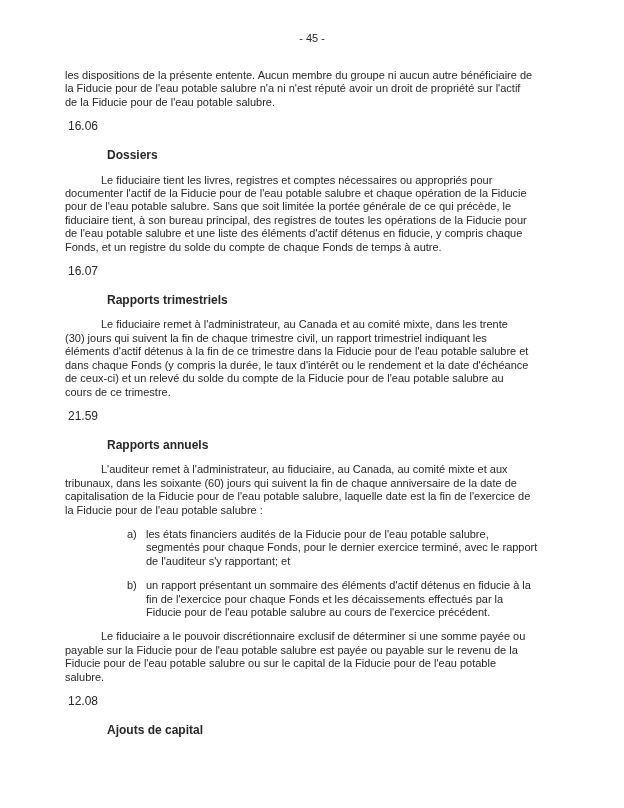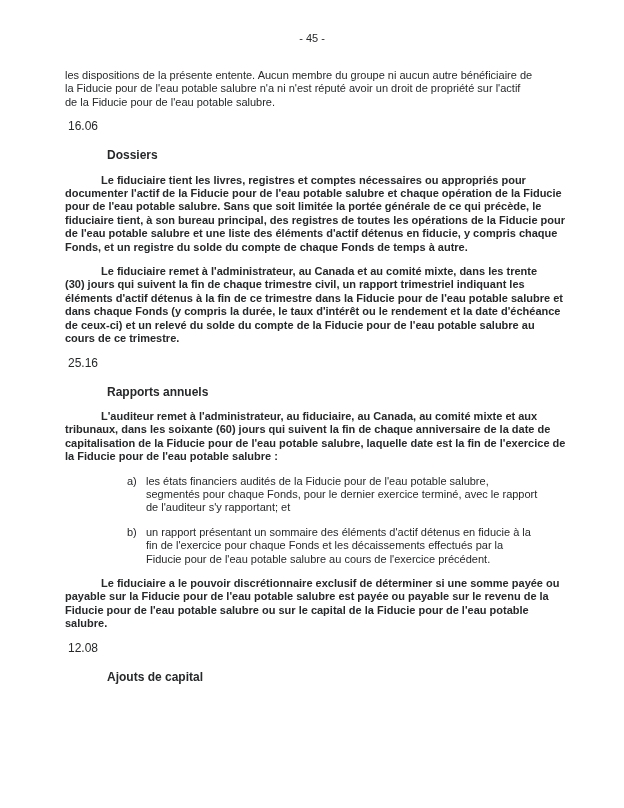--- a/index.html
+++ b/index.html
@@ -26,21 +26,21 @@
     top: 69px;
     left: 65px;
     width: 526px;
     font-size: 11px;
     line-height: 13.4px;
   }
   .para {
     white-space: pre-line;
     margin: 0 0 11px 0;
   }
-  .para.indent { text-indent: 36px; font-weight: bold; }
+  .para.indent { text-indent: 36px; }
   .sec-head {
     display: flex;
     margin: 0 0 11px 0;
     font-size: 12px;
     line-height: 13.4px;
     font-weight: normal;
   }
   .sec-num {
     flex: 0 0 42px;
     width: 42px;
@@ -80,31 +80,35 @@
       </h2>
       <p class="para indent">Le fiduciaire tient les livres, registres et comptes nécessaires ou appropriés pour
 documenter l'actif de la Fiducie pour de l'eau potable salubre et chaque opération de la Fiducie
 pour de l'eau potable salubre. Sans que soit limitée la portée générale de ce qui précède, le
 fiduciaire tient, à son bureau principal, des registres de toutes les opérations de la Fiducie pour
 de l'eau potable salubre et une liste des éléments d'actif détenus en fiducie, y compris chaque
 Fonds, et un registre du solde du compte de chaque Fonds de temps à autre.</p>
     </div>
 
     <div>
+      <h2 class="sec-head">
+        <span class="sec-num">16.07</span>
+        <span class="sec-title">Rapports trimestriels</span>
+      </h2>
       <p class="para indent">Le fiduciaire remet à l'administrateur, au Canada et au comité mixte, dans les trente
 (30) jours qui suivent la fin de chaque trimestre civil, un rapport trimestriel indiquant les
 éléments d'actif détenus à la fin de ce trimestre dans la Fiducie pour de l'eau potable salubre et
 dans chaque Fonds (y compris la durée, le taux d'intérêt ou le rendement et la date d'échéance
 de ceux-ci) et un relevé du solde du compte de la Fiducie pour de l'eau potable salubre au
 cours de ce trimestre.</p>
     </div>
 
     <div>
       <h2 class="sec-head">
-        <span class="sec-num">25.16</span>
+        <span class="sec-num">21.59</span>
         <span class="sec-title">Rapports annuels</span>
       </h2>
       <p class="para indent">L'auditeur remet à l'administrateur, au fiduciaire, au Canada, au comité mixte et aux
 tribunaux, dans les soixante (60) jours qui suivent la fin de chaque anniversaire de la date de
 capitalisation de la Fiducie pour de l'eau potable salubre, laquelle date est la fin de l'exercice de
 la Fiducie pour de l'eau potable salubre :</p>
       <ul class="list">
         <li class="list-item">
           <span class="item-marker">a)</span>
           <span class="item-text">les états financiers audités de la Fiducie pour de l'eau potable salubre,

